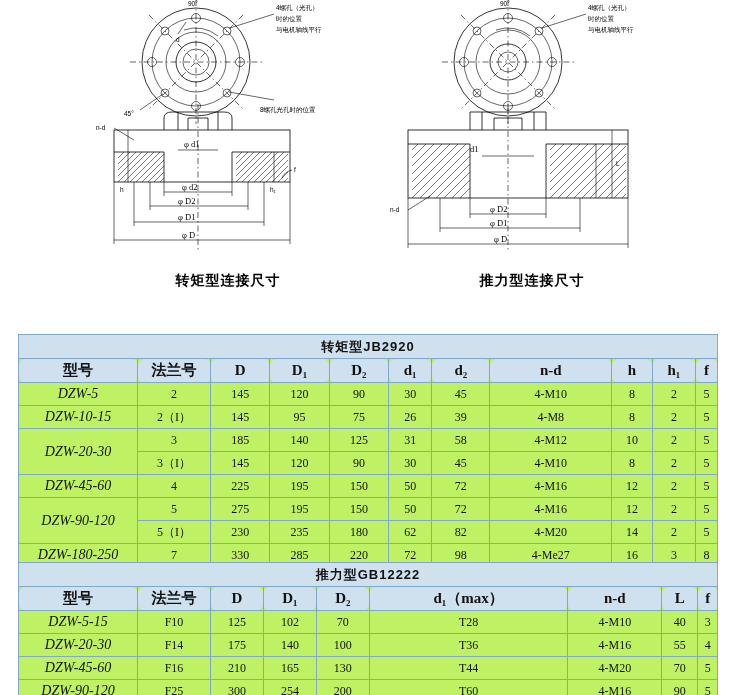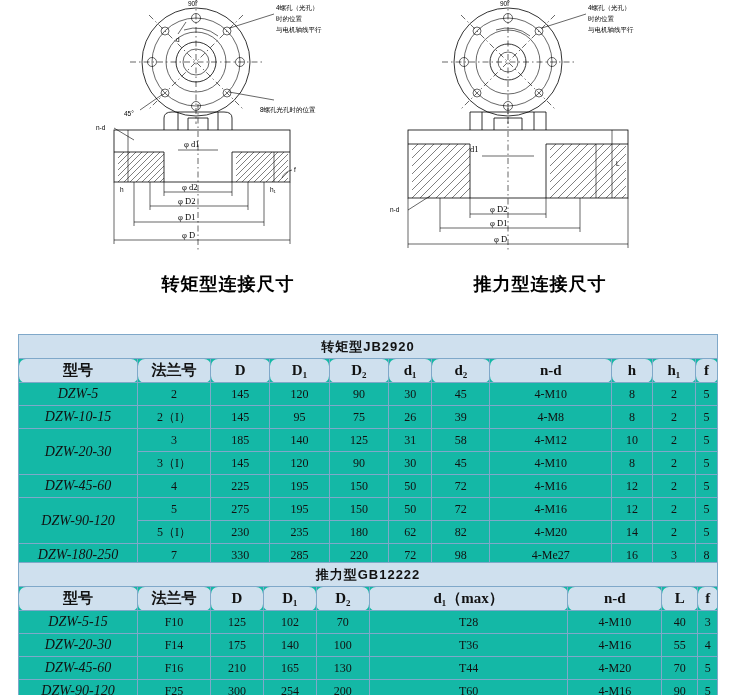--- a/index.html
+++ b/index.html
@@ -14,40 +14,40 @@
   .page{position:relative;width:612px;height:695px;}
 
   
   .drawings{position:relative;width:736px;height:300px;}
   .dwg{position:absolute;top:0;height:265px;}
   .dwg-left{left:78px;width:300px;}
   .dwg-right{left:390px;width:300px;}
 
   .cap{
     position:absolute;top:272px;
-    font-size:18px;font-weight:bold;letter-spacing:1px;
+    font-size:14px;font-weight:bold;letter-spacing:1px;
     width:300px;text-align:center;
   }
   .cap-left{left:78px;}
-  .cap-right{left:390px;}
+  .cap-right{left:382px;}
 
   .fig-title{
     position:absolute;top:302px;left:0;width:736px;
     text-align:center;color:#1c5fa8;font-size:14px;font-weight:bold;
     letter-spacing:1px;
   }
 
   
   .tblwrap{position:absolute;left:18px;width:700px;}
   .tblwrap.t1{top:334px;}
   .tblwrap.t2{top:562px;}
 
   table{
     border-collapse:collapse;width:700px;
-    background:#14b8a6;
+    background:#bef264;
     font-size:12px;
   }
   table td,table th{
     border:1px solid #7fa8c9;
     text-align:center;
     padding:0;
     height:22px;
     font-weight:normal;
     color:#111;
     font-family:"Liberation Serif","DejaVu Serif",serif;

